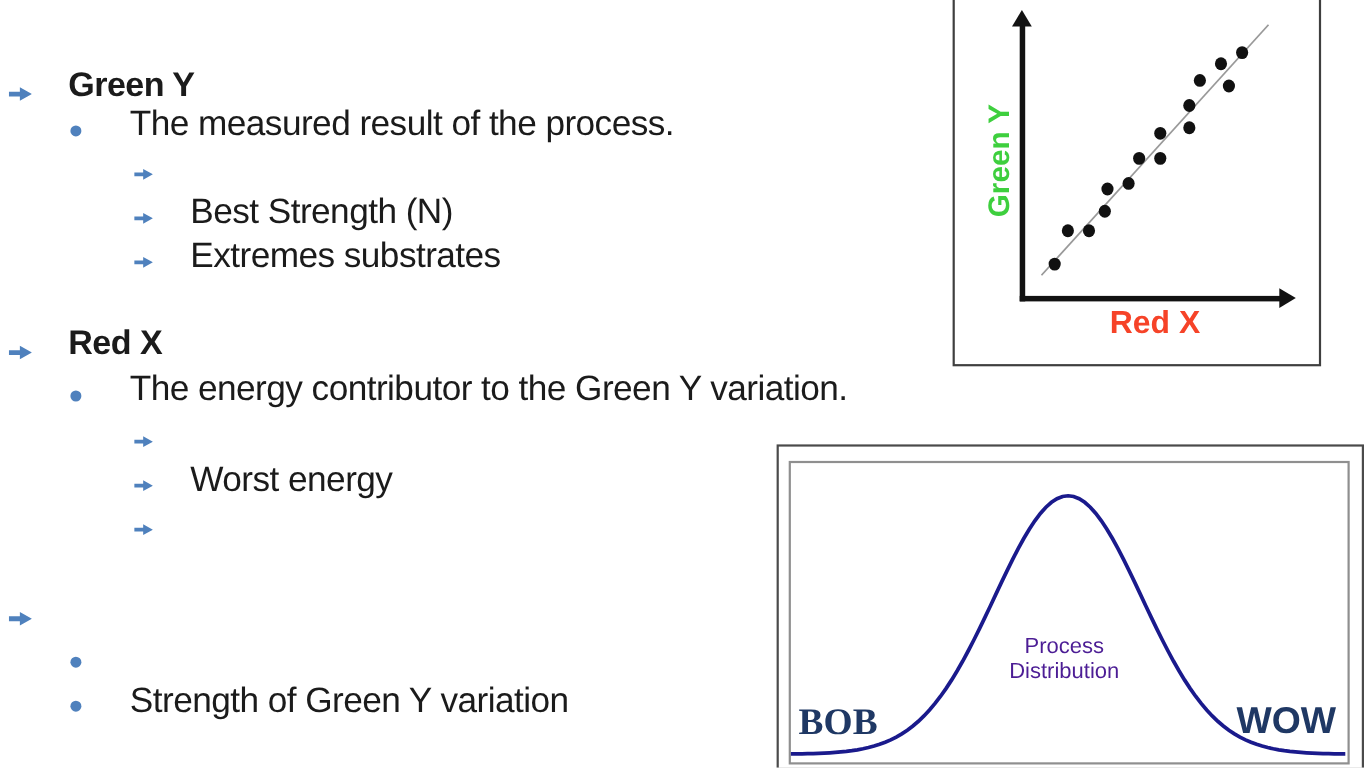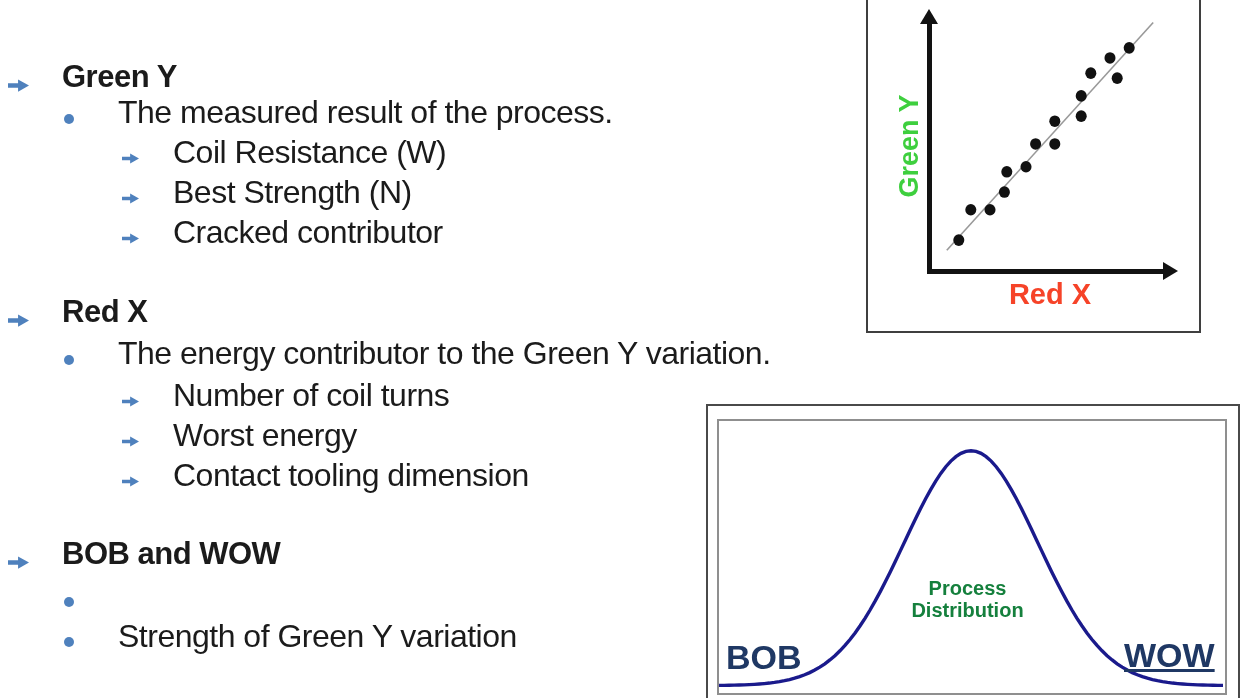--- a/index.html
+++ b/index.html
@@ -25,24 +25,24 @@
   .green-y-label{left:909px;top:146px;transform:translate(-50%,-50%) rotate(-90deg);
     font-size:27px;font-weight:bold;color:#3ecf3e;white-space:nowrap;}
   .red-x-label{left:1050px;top:278px;transform:translateX(-50%);
     font-size:29px;font-weight:bold;color:#f64328;white-space:nowrap;}
   #scatter-svg{left:930px;top:20px;width:240px;height:253px;overflow:visible;}
   
   .bell-outer{left:706px;top:404px;width:530px;height:292px;border:2px solid #4a4a4a;background:#ffffff;}
   .bell-inner{left:717px;top:419px;width:506px;height:272px;border:2px solid #8f8f8f;background:#ffffff;}
   #bell-svg{left:719px;top:421px;width:504px;height:270px;}
   .process-label{left:895px;top:577px;width:145px;text-align:center;
-    font-size:20px;font-weight:bold;line-height:22px;color:#15803d;}
+    font-size:20px;font-weight:normal;line-height:22px;color:#4c1d95;}
   .bob-label,.wow-label{font-size:34px;font-weight:bold;color:#1f3864;white-space:nowrap;}
-  .bob-label{left:726px;top:638px;}
-  .wow-label{left:1124px;top:636px;text-decoration:underline;}
+  .bob-label{left:726px;top:638px;font-family:Liberation Serif, serif;}
+  .wow-label{left:1124px;top:636px;}
 </style>
 </head>
 <body>
 
 <div id="stage">
 
   <div class="abs" style="left:8px;top:77px">
     <svg class="arrow-icon" width="21" height="17" viewBox="0 0 24 16">
         <path d="M0 5.5 H11.5 V1 L24 8 L11.5 15 V10.5 H0 Z" fill="#4f81bd"></path>
       </svg>
@@ -50,73 +50,69 @@
   <div class="abs heading" style="left:62px;top:59px">Green Y</div>
 
   <div class="abs dot-bullet" style="left:64px;top:114px"></div>
   <div class="abs body-line" style="left:118px;top:94px">The measured result of the process.</div>
 
   <div class="abs" style="left:122px;top:152px">
     <svg class="arrow-icon" width="17" height="13" viewBox="0 0 24 16">
         <path d="M0 5.5 H11.5 V1 L24 8 L11.5 15 V10.5 H0 Z" fill="#4f81bd"></path>
       </svg>
   </div>
-  <div class="abs body-line" style="left:173px;top:134px">Coil Resistance (W)</div>
 
   <div class="abs" style="left:122px;top:192px">
     <svg class="arrow-icon" width="17" height="13" viewBox="0 0 24 16">
         <path d="M0 5.5 H11.5 V1 L24 8 L11.5 15 V10.5 H0 Z" fill="#4f81bd"></path>
       </svg>
   </div>
   <div class="abs body-line" style="left:173px;top:174px">Best Strength (N)</div>
 
   <div class="abs" style="left:122px;top:232px">
     <svg class="arrow-icon" width="17" height="13" viewBox="0 0 24 16">
         <path d="M0 5.5 H11.5 V1 L24 8 L11.5 15 V10.5 H0 Z" fill="#4f81bd"></path>
       </svg>
   </div>
-  <div class="abs body-line" style="left:173px;top:214px">Cracked contributor</div>
+  <div class="abs body-line" style="left:173px;top:214px">Extremes substrates</div>
 
   <div class="abs" style="left:8px;top:312px">
     <svg class="arrow-icon" width="21" height="17" viewBox="0 0 24 16">
         <path d="M0 5.5 H11.5 V1 L24 8 L11.5 15 V10.5 H0 Z" fill="#4f81bd"></path>
       </svg>
   </div>
   <div class="abs heading" style="left:62px;top:294px">Red X</div>
 
   <div class="abs dot-bullet" style="left:64px;top:355px"></div>
   <div class="abs body-line" style="left:118px;top:335px">The energy contributor to the Green Y variation.</div>
 
   <div class="abs" style="left:122px;top:395px">
     <svg class="arrow-icon" width="17" height="13" viewBox="0 0 24 16">
         <path d="M0 5.5 H11.5 V1 L24 8 L11.5 15 V10.5 H0 Z" fill="#4f81bd"></path>
       </svg>
   </div>
-  <div class="abs body-line" style="left:173px;top:377px">Number of coil turns</div>
 
   <div class="abs" style="left:122px;top:435px">
     <svg class="arrow-icon" width="17" height="13" viewBox="0 0 24 16">
         <path d="M0 5.5 H11.5 V1 L24 8 L11.5 15 V10.5 H0 Z" fill="#4f81bd"></path>
       </svg>
   </div>
   <div class="abs body-line" style="left:173px;top:417px">Worst energy</div>
 
   <div class="abs" style="left:122px;top:475px">
     <svg class="arrow-icon" width="17" height="13" viewBox="0 0 24 16">
         <path d="M0 5.5 H11.5 V1 L24 8 L11.5 15 V10.5 H0 Z" fill="#4f81bd"></path>
       </svg>
   </div>
-  <div class="abs body-line" style="left:173px;top:457px">Contact tooling dimension</div>
 
   <div class="abs" style="left:8px;top:554px">
     <svg class="arrow-icon" width="21" height="17" viewBox="0 0 24 16">
         <path d="M0 5.5 H11.5 V1 L24 8 L11.5 15 V10.5 H0 Z" fill="#4f81bd"></path>
       </svg>
   </div>
-  <div class="abs heading" style="left:62px;top:536px">BOB and WOW</div>
 
   <div class="abs dot-bullet" style="left:64px;top:597px"></div>
 
   <div class="abs dot-bullet" style="left:64px;top:637px"></div>
   <div class="abs body-line" style="left:118px;top:618px">Strength of Green Y variation</div>
 
   <div class="abs scatter-box"></div>
   <svg id="scatter-svg" class="abs" viewBox="0 0 100 100" preserveAspectRatio="none">
       <line x1="7" y1="91" x2="93" y2="1" stroke="#999999" stroke-width="1.6" vector-effect="non-scaling-stroke"></line>
       <circle cx="12" cy="87" r="2.3" fill="#111111"></circle>

